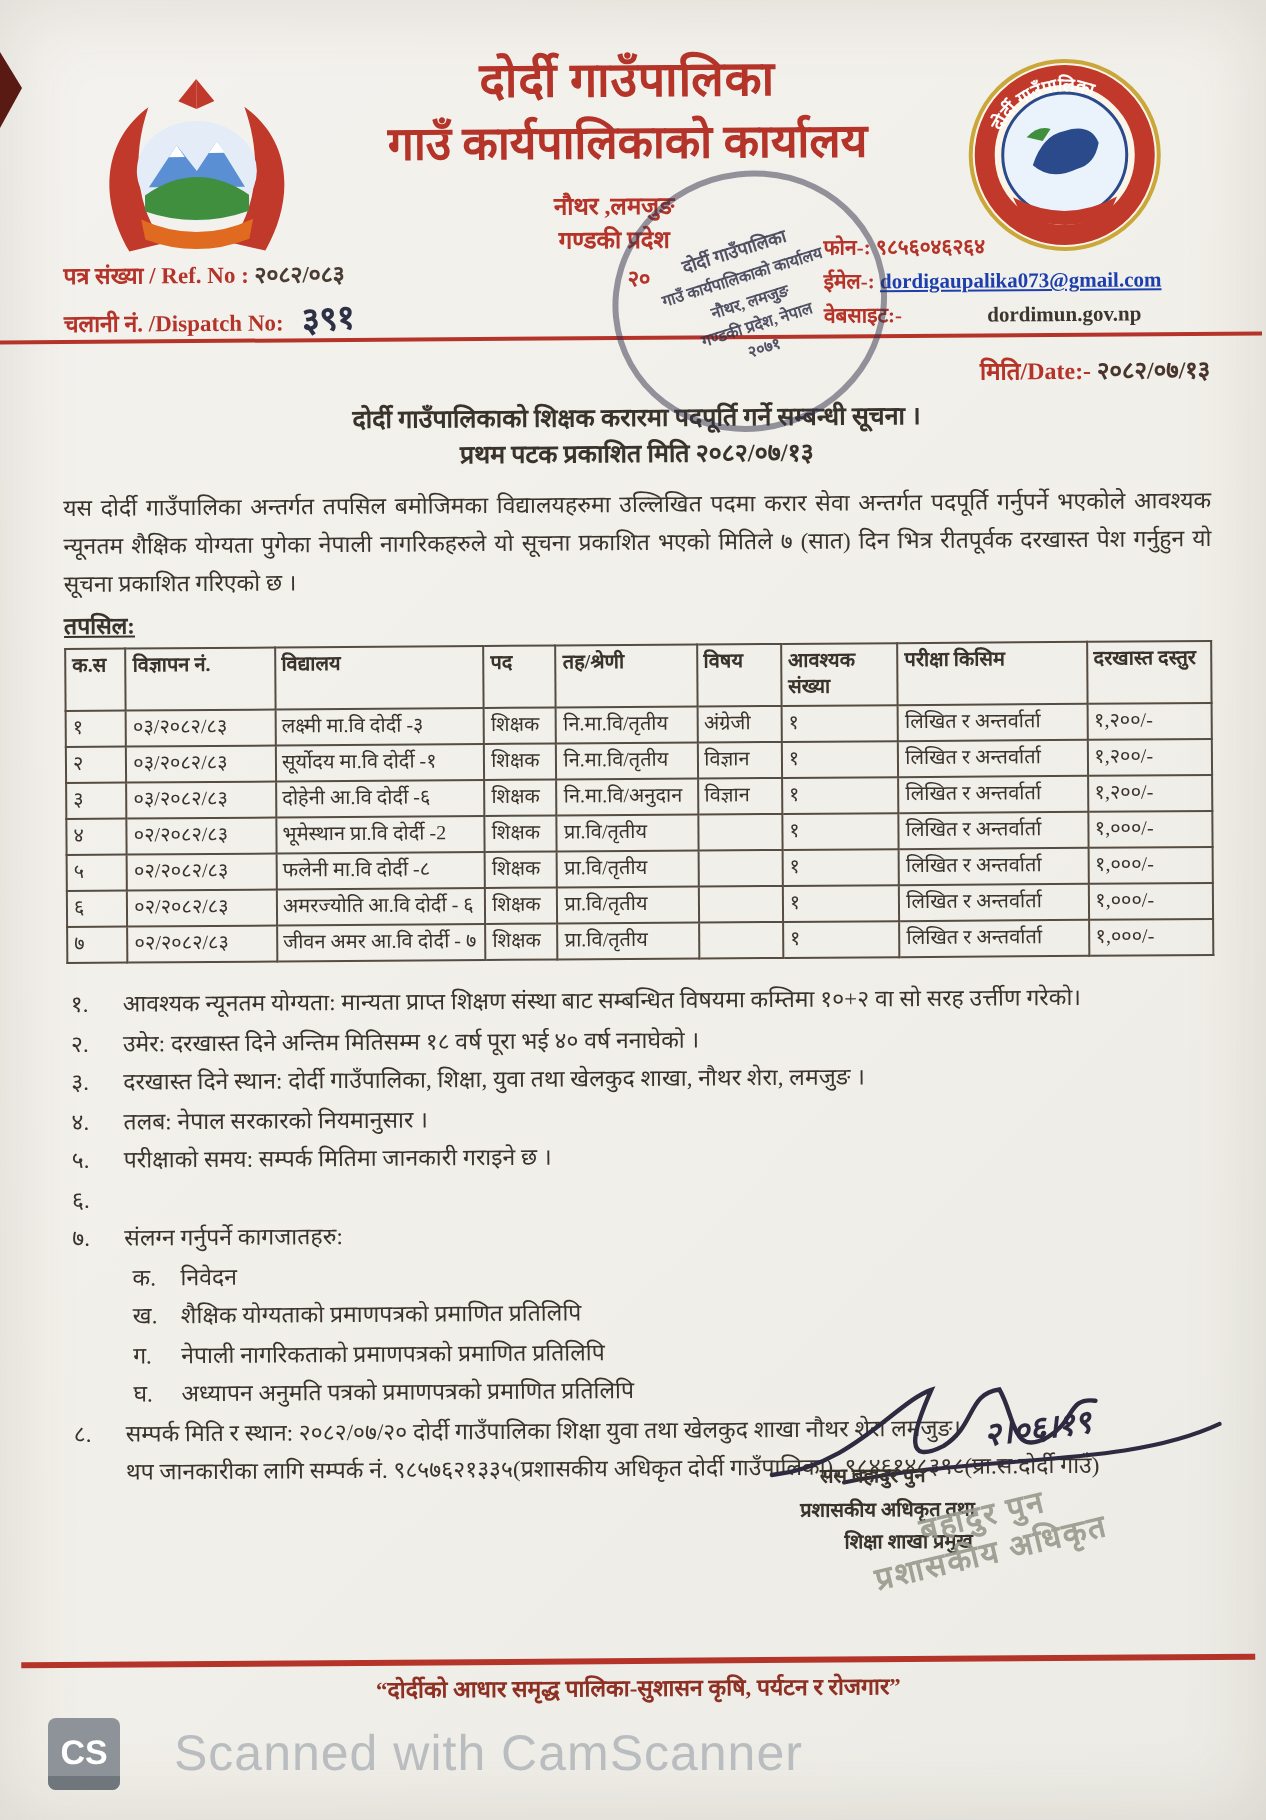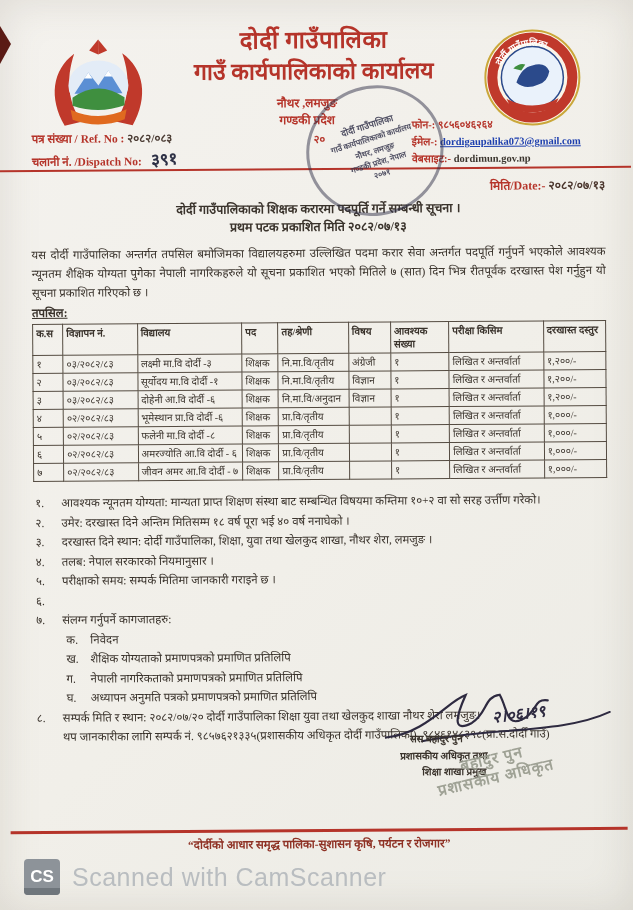--- a/index.html
+++ b/index.html
@@ -28,21 +28,21 @@
   .round-stamp .stamp-lines div:first-child{font-size:9px;}
   
   .ref-block{position:absolute;left:34px;top:127px;font-size:11.5px;font-weight:bold;
     color:#b5342a;line-height:21px;white-space:nowrap;}
   .ref-block .val{color:#4a3b33;}
   .dispatch-val{display:inline-block;font-size:17px;color:#2e3146;transform:rotate(-4deg);
     margin-left:6px;font-weight:bold;}
   .contact-block{position:absolute;left:414px;top:117px;font-size:10.5px;font-weight:bold;
     color:#b5342a;line-height:17px;white-space:nowrap;}
   .contact-block .email{color:#1d3fae;text-decoration:underline;}
-  .contact-block .web{color:#3c362f;}
+  .contact-block .web{color:#3c362f;margin-left:40px;}
   .rule-red{position:absolute;left:0;right:0;top:168px;height:2px;background:#b5342a;}
   .date-line{position:absolute;right:26px;top:178px;font-size:12px;font-weight:bold;color:#b5342a;}
   .date-line .val{color:#4a352c;text-align:right;}
   
   .doc-body{position:absolute;left:33px;right:26px;top:200px;font-size:11.5px;}
   .subject{text-align:center;font-size:12.5px;color:#3a332c;line-height:18px;font-weight:600;}
   .para{margin-top:8px;text-align:justify;line-height:19px;color:#3a332c;}
   .tapasil{margin-top:2px;font-weight:bold;text-decoration:underline;color:#3a332c;}
   table.vac{border-collapse:collapse;width:100%;margin-top:4px;font-size:10px;color:#3a332c;}
   table.vac th,table.vac td{border:1px solid #554c42;padding:2px 3px;text-align:left;vertical-align:top;line-height:13px;}
@@ -62,21 +62,21 @@
   .sig-names .n1{padding-left:10px;}
   .sig-names .n3{padding-left:22px;}
   .name-stamp{position:absolute;left:62px;top:62px;transform:rotate(-13deg);
     color:#979a8d;font-weight:bold;font-size:15.5px;line-height:19px;letter-spacing:1px;
     opacity:.9;white-space:nowrap;text-align:center;}
   
   .footer-rule{position:absolute;left:8px;right:8px;top:829px;height:2.5px;background:#b5342a;}
   .footer-quote{position:absolute;left:0;right:0;top:836px;text-align:center;
     font-size:11.5px;font-weight:bold;color:#8e3124;}
   
-  .cam{position:absolute;left:24px;top:859px;display:flex;align-items:center;gap:12px;
+  .cam{position:absolute;left:24px;top:859px;display:flex;align-items:center;gap:27px;
     font-family:"Liberation Sans","DejaVu Sans",sans-serif;}
   .cs-box{width:36px;height:36px;background:#8d9399;border-radius:4px;position:relative;
     display:flex;align-items:center;justify-content:center;color:#fff;font-weight:bold;font-size:17px;}
   .cs-box::after{content:"";position:absolute;left:0;right:0;bottom:0;height:7px;background:#6f767c;
     border-radius:0 0 4px 4px;}
   .cam-text{font-size:25px;color:#b9bdc0;letter-spacing:.5px;}
 </style>
 </head>
 <body>
 
@@ -215,21 +215,21 @@
               <td>शिक्षक</td>
               <td>नि.मा.वि/अनुदान</td>
               <td>विज्ञान</td>
               <td>१</td>
               <td>लिखित र अन्तर्वार्ता</td>
               <td>१,२००/-</td>
             </tr>
             <tr>
               <td>४</td>
               <td>०२/२०८२/८३</td>
-              <td>भूमेस्थान प्रा.वि दोर्दी -६</td>
+              <td>भूमेस्थान प्रा.वि दोर्दी -2</td>
               <td>शिक्षक</td>
               <td>प्रा.वि/तृतीय</td>
               <td></td>
               <td>१</td>
               <td>लिखित र अन्तर्वार्ता</td>
               <td>१,०००/-</td>
             </tr>
             <tr>
               <td>५</td>
               <td>०२/२०८२/८३</td>

